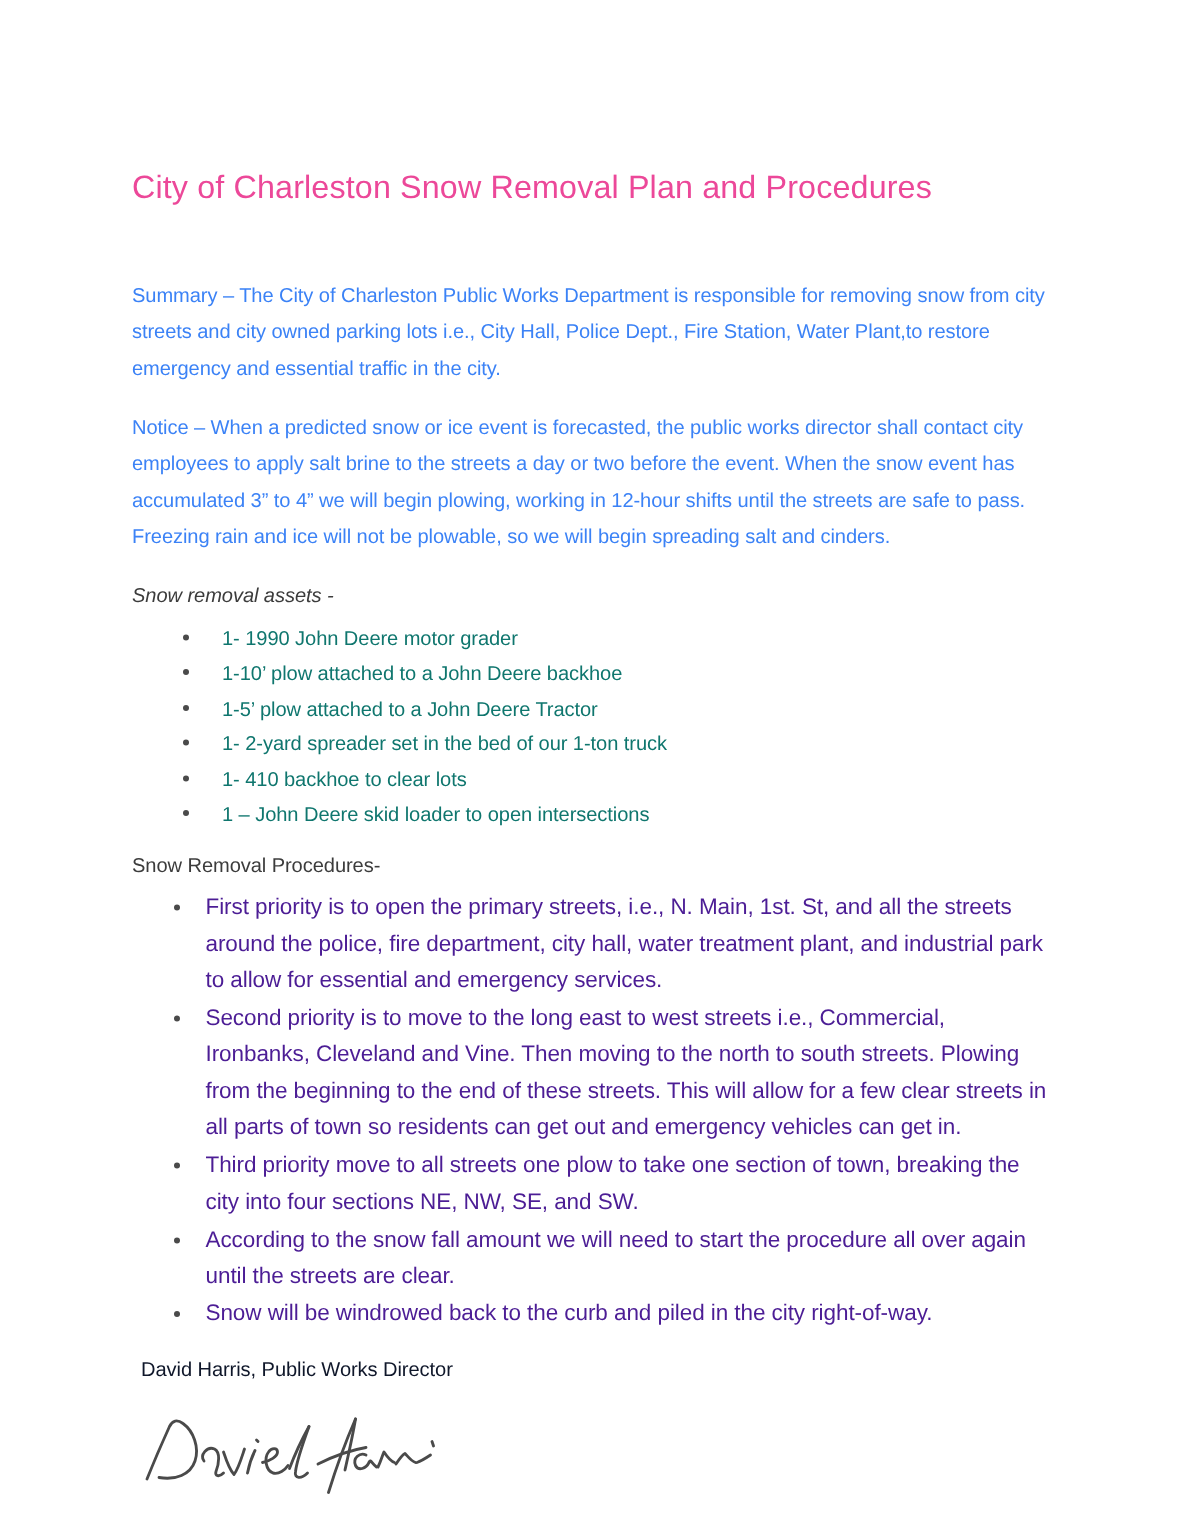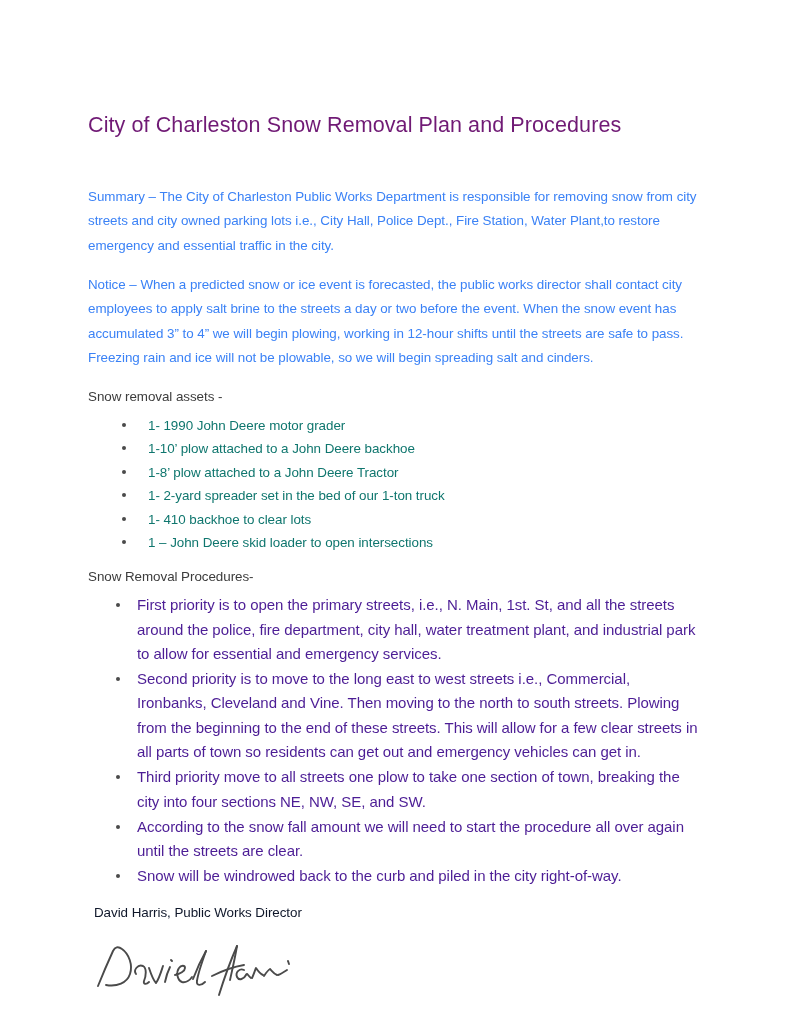--- a/index.html
+++ b/index.html
@@ -25,21 +25,21 @@
   }
   .doc-body {
     position: absolute;
     left: 88px;
     top: 112px;
     width: 614px;
   }
   .doc-title {
     font-size: 21.5px;
     line-height: 1.25;
-    color: #701a75;
+    color: #ec4899;
     font-weight: 400;
     letter-spacing: 0.1px;
     margin: 0 0 46px 0;
     white-space: nowrap;
   }
   p.para {
     font-size: 13.4px;
     line-height: 24.6px;
     margin: 0 0 14px 0;
     color: #3b82f6;
@@ -49,20 +49,21 @@
   p.lead {
     font-size: 13.4px;
     line-height: 24.6px;
     margin: 0 0 4px 0;
     color: #3c3c3c;
     letter-spacing: -0.05px;
   }
   .assets-lead {
     margin-top: 14px;
     margin-bottom: 8px;
+    font-style: italic;
   }
   ul.bullets {
     list-style: none;
     margin: 0;
     padding: 0;
   }
   ul.assets-list {
     margin: 0 0 10px 0;
   }
   ul.assets-list > li {
@@ -137,21 +138,21 @@
       <li>
         <span class="bullet-dot"></span>
         <span>1- 1990 John Deere motor grader</span>
       </li>
       <li>
         <span class="bullet-dot"></span>
         <span>1-10’ plow attached to a John Deere backhoe</span>
       </li>
       <li>
         <span class="bullet-dot"></span>
-        <span>1-8’ plow attached to a John Deere Tractor</span>
+        <span>1-5’ plow attached to a John Deere Tractor</span>
       </li>
       <li>
         <span class="bullet-dot"></span>
         <span>1- 2-yard spreader set in the bed of our 1-ton truck</span>
       </li>
       <li>
         <span class="bullet-dot"></span>
         <span>1- 410 backhoe to clear lots</span>
       </li>
       <li>

